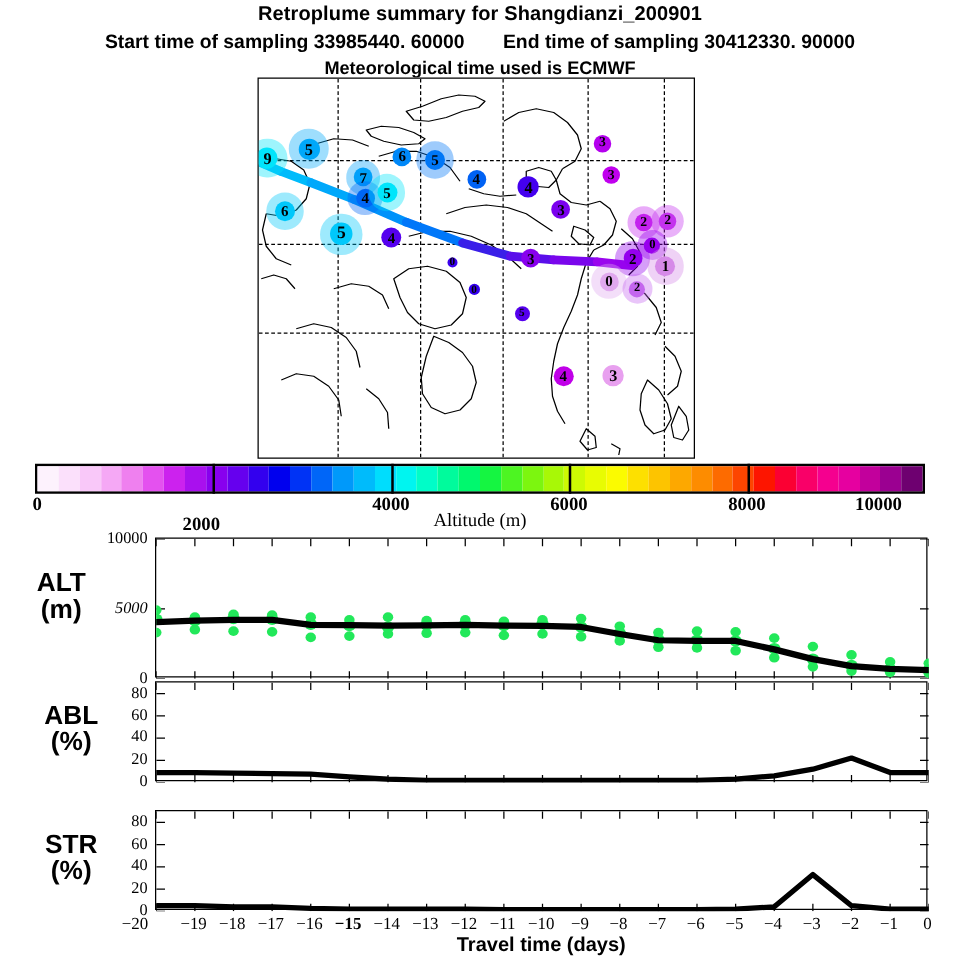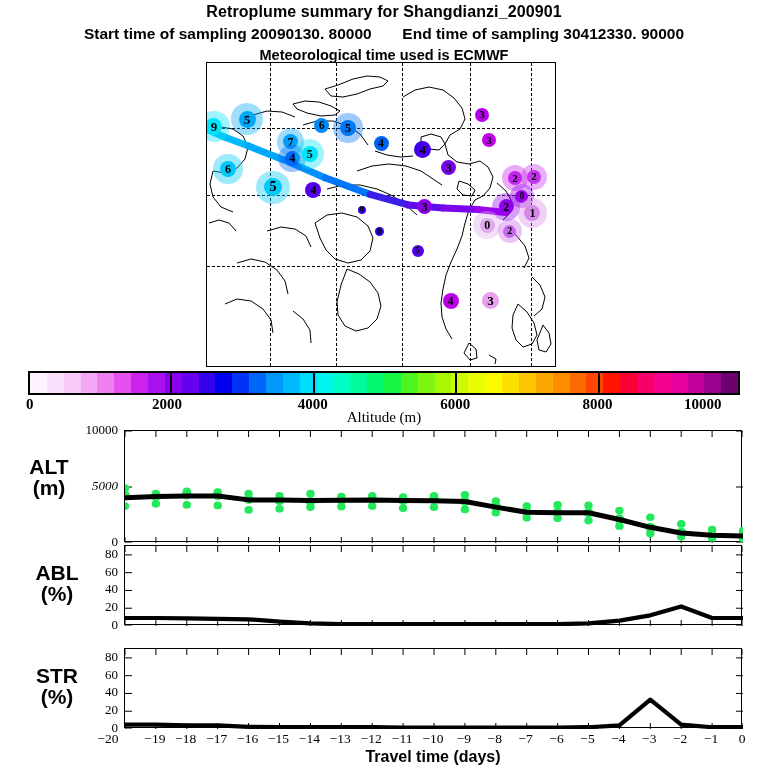--- a/index.html
+++ b/index.html
@@ -64,21 +64,21 @@
        transform:translateX(-50%);top:731px;}
   #xaxis-title{left:124px;top:748px;width:618px;text-align:center;
        font-size:16px;font-weight:bold;}
 </style>
 </head>
 <body>
 
 <div class="abs" id="title-main">Retroplume summary for Shangdianzi_200901</div>
 
 <div class="abs" id="title-times">
-  <span>Start time of sampling 20090130. 80000</span>
+  <span>Start time of sampling 33985440. 60000</span>
   <span class="time-gap"></span>
   <span>End time of sampling 30412330. 90000</span>
 </div>
 
 <div class="abs" id="title-met">Meteorological time used is ECMWF</div>
 
 <div class="abs" id="map-panel">
   <svg id="coast-svg" width="347" height="302" viewBox="0 0 347 302">
     <g fill="none" stroke="#000" stroke-width="1" stroke-linejoin="round">
 
@@ -234,21 +234,21 @@
     <div class="seg" style="background: rgb(251, 0, 51);"></div>
     <div class="seg" style="background: rgb(249, 0, 104);"></div>
     <div class="seg" style="background: rgb(245, 0, 143);"></div>
     <div class="seg" style="background: rgb(230, 0, 160);"></div>
     <div class="seg" style="background: rgb(194, 0, 156);"></div>
     <div class="seg" style="background: rgb(155, 0, 145);"></div>
     <div class="seg" style="background: rgb(110, 0, 112);"></div>
   </div>
 <div>
     <div class="cbar-tick-label" style="left: 26px;">0</div>
-    <div class="cbar-tick-label" style="left: 152px; width: 56px; text-align: left;">2000</div>
+    <div class="cbar-tick-label" style="left: 133px; width: 56px; text-align: center; margin-top: 16px;">2000</div>
     <div class="cbar-tick-label" style="left: 284.8px; width: 56px; text-align: center;">4000</div>
     <div class="cbar-tick-label" style="left: 427.2px; width: 56px; text-align: center;">6000</div>
     <div class="cbar-tick-label" style="left: 569.6px; width: 56px; text-align: center;">8000</div>
     <div class="cbar-tick-label" style="left: 684px;">10000</div>
   </div>
 <div class="abs" id="cbar-title">Altitude (m)</div>
 
 <div class="abs row-label" id="lab-alt">
   <div>ALT</div>
   <div>(m)</div>
@@ -507,21 +507,21 @@
     <div class="ytick" style="left: 60px; top: 692.444px;">40</div>
     <div class="ytick" style="left: 60px; top: 674.667px;">60</div>
     <div class="ytick" style="left: 60px; top: 656.889px;">80</div>
   </div>
 <div>
     <div class="xtick" style="left: 108px;">−20</div>
     <div class="xtick" style="left: 154.9px;">−19</div>
     <div class="xtick" style="left: 185.8px;">−18</div>
     <div class="xtick" style="left: 216.7px;">−17</div>
     <div class="xtick" style="left: 247.6px; text-align: center;">−16</div>
-    <div class="xtick" style="left: 278.5px;">−15</div>
+    <div class="xtick" style="left: 278.5px; font-weight: bold;">−15</div>
     <div class="xtick" style="left: 309.4px;">−14</div>
     <div class="xtick" style="left: 340.3px;">−13</div>
     <div class="xtick" style="left: 371.2px;">−12</div>
     <div class="xtick" style="left: 402.1px;">−11</div>
     <div class="xtick" style="left: 433px;">−10</div>
     <div class="xtick" style="left: 463.9px;">−9</div>
     <div class="xtick" style="left: 494.8px;">−8</div>
     <div class="xtick" style="left: 525.7px;">−7</div>
     <div class="xtick" style="left: 556.6px;">−6</div>
     <div class="xtick" style="left: 587.5px;">−5</div>

